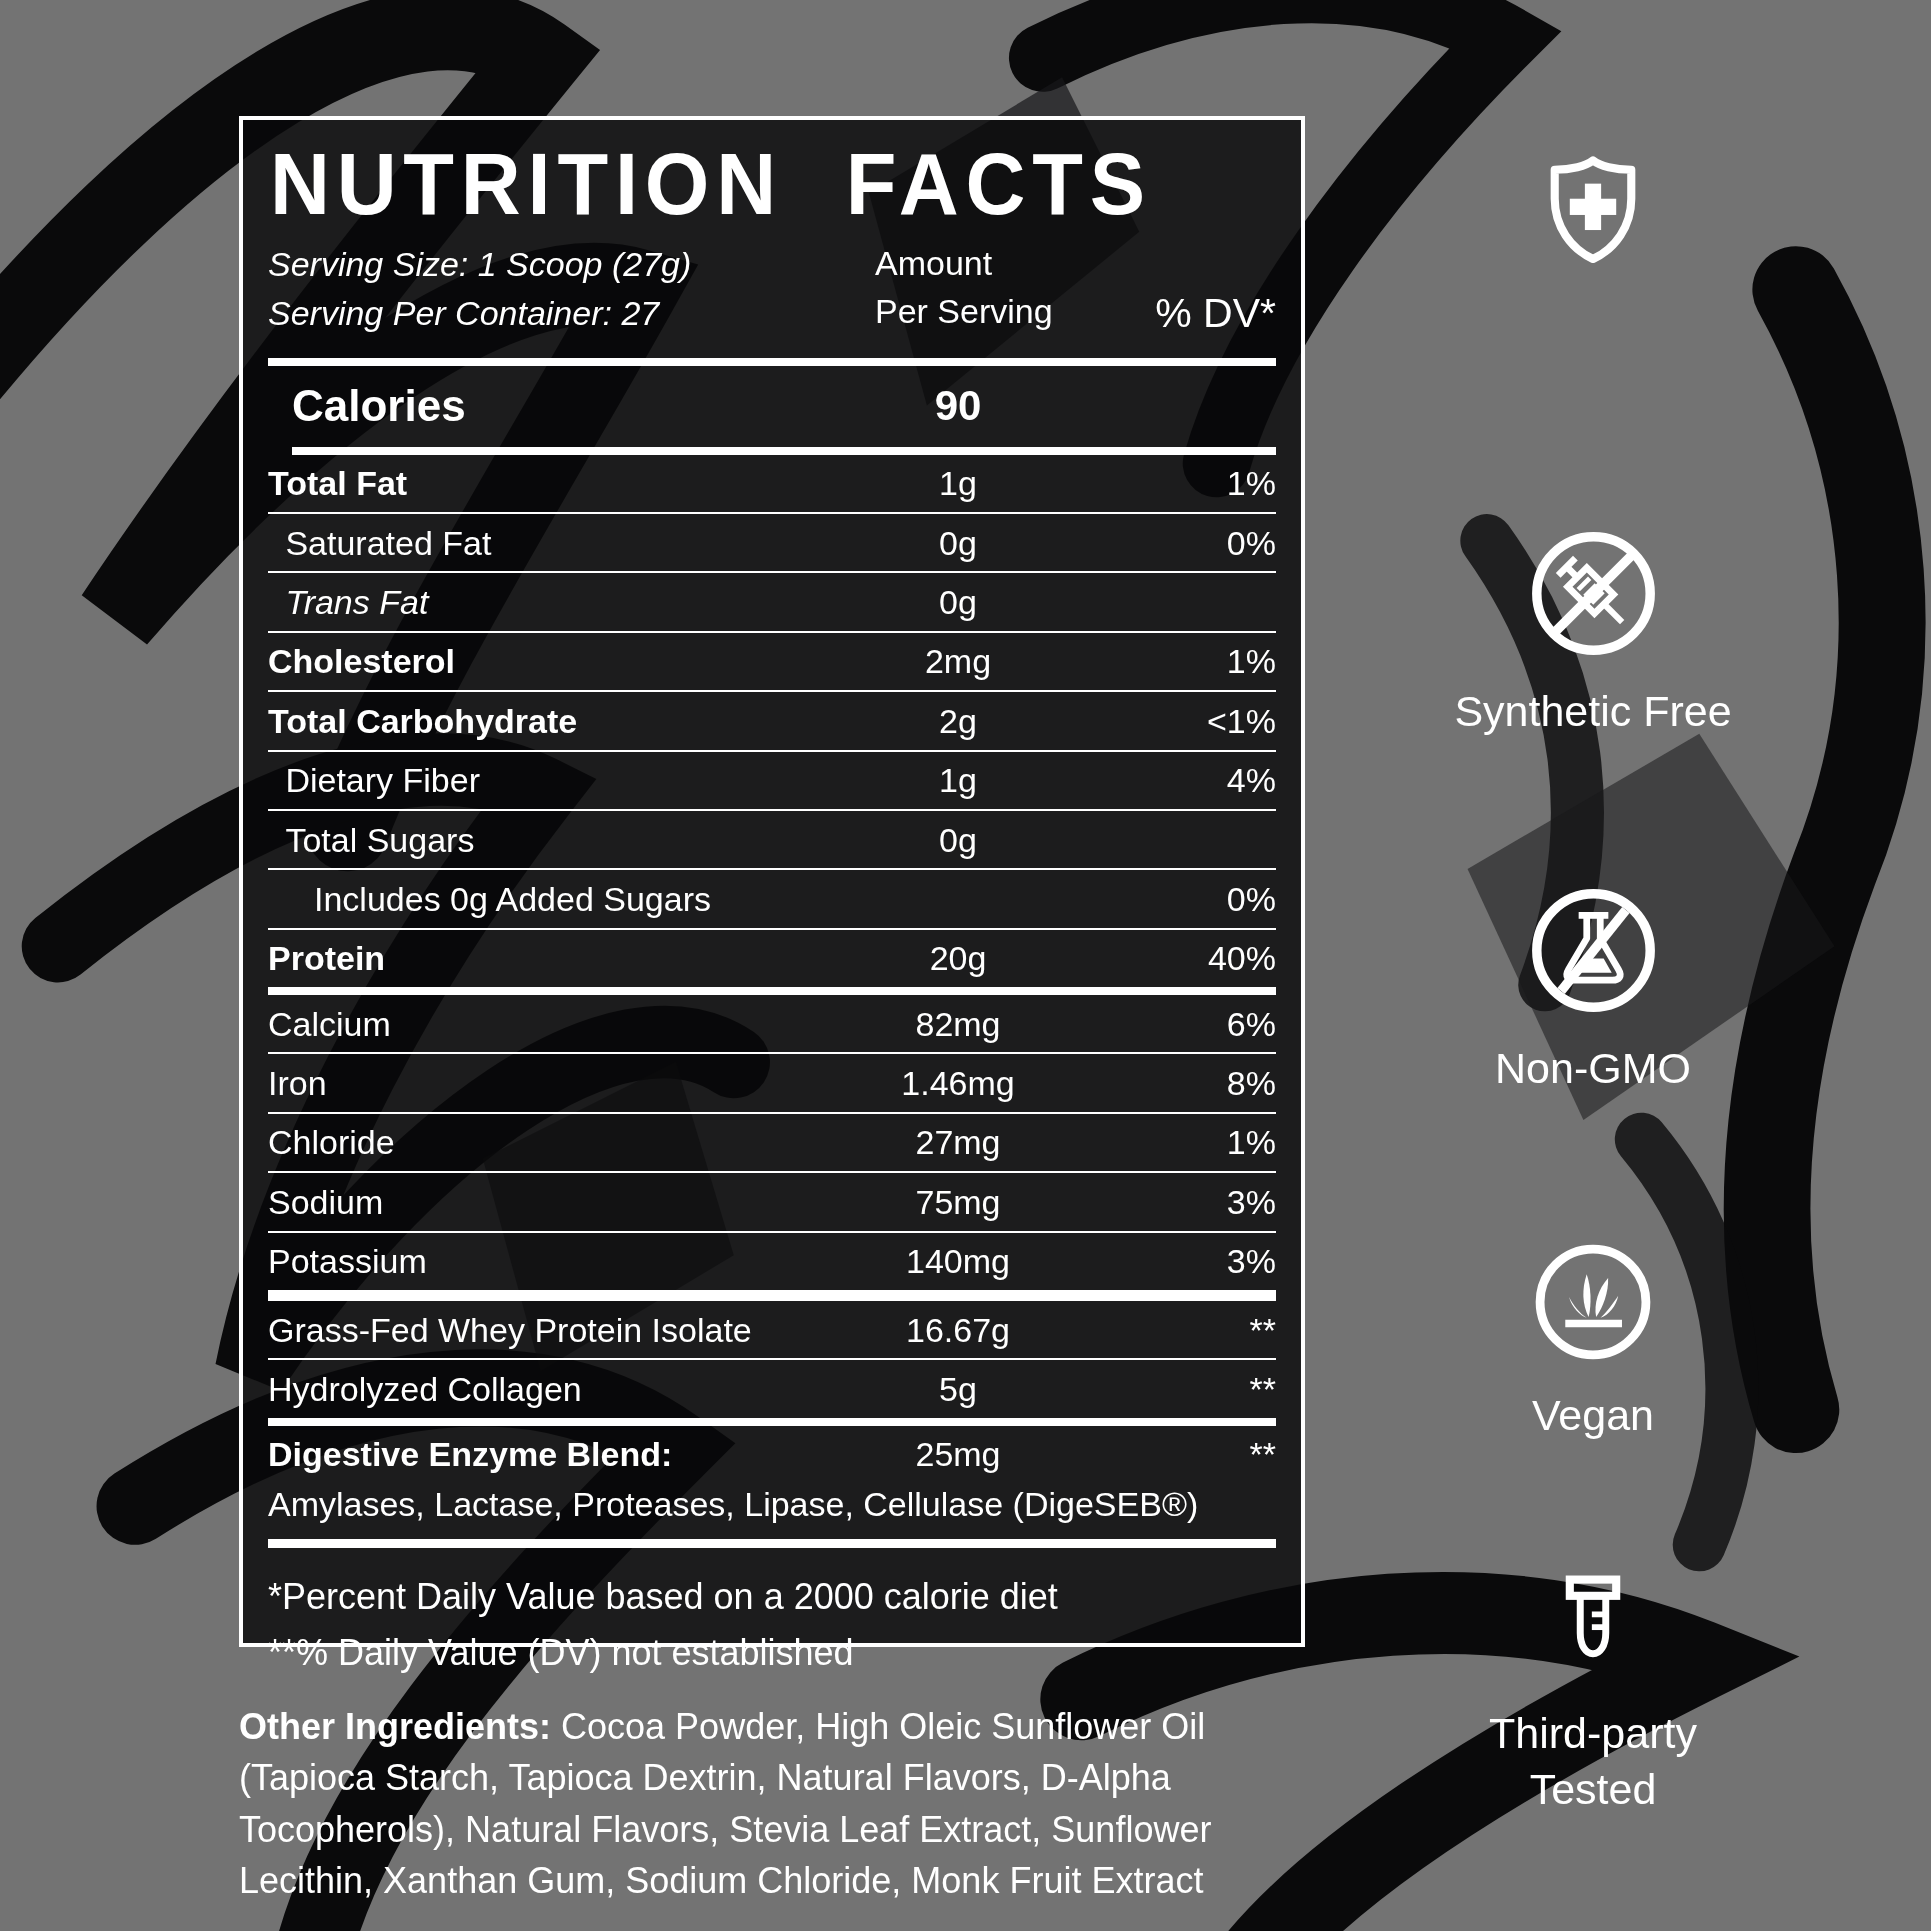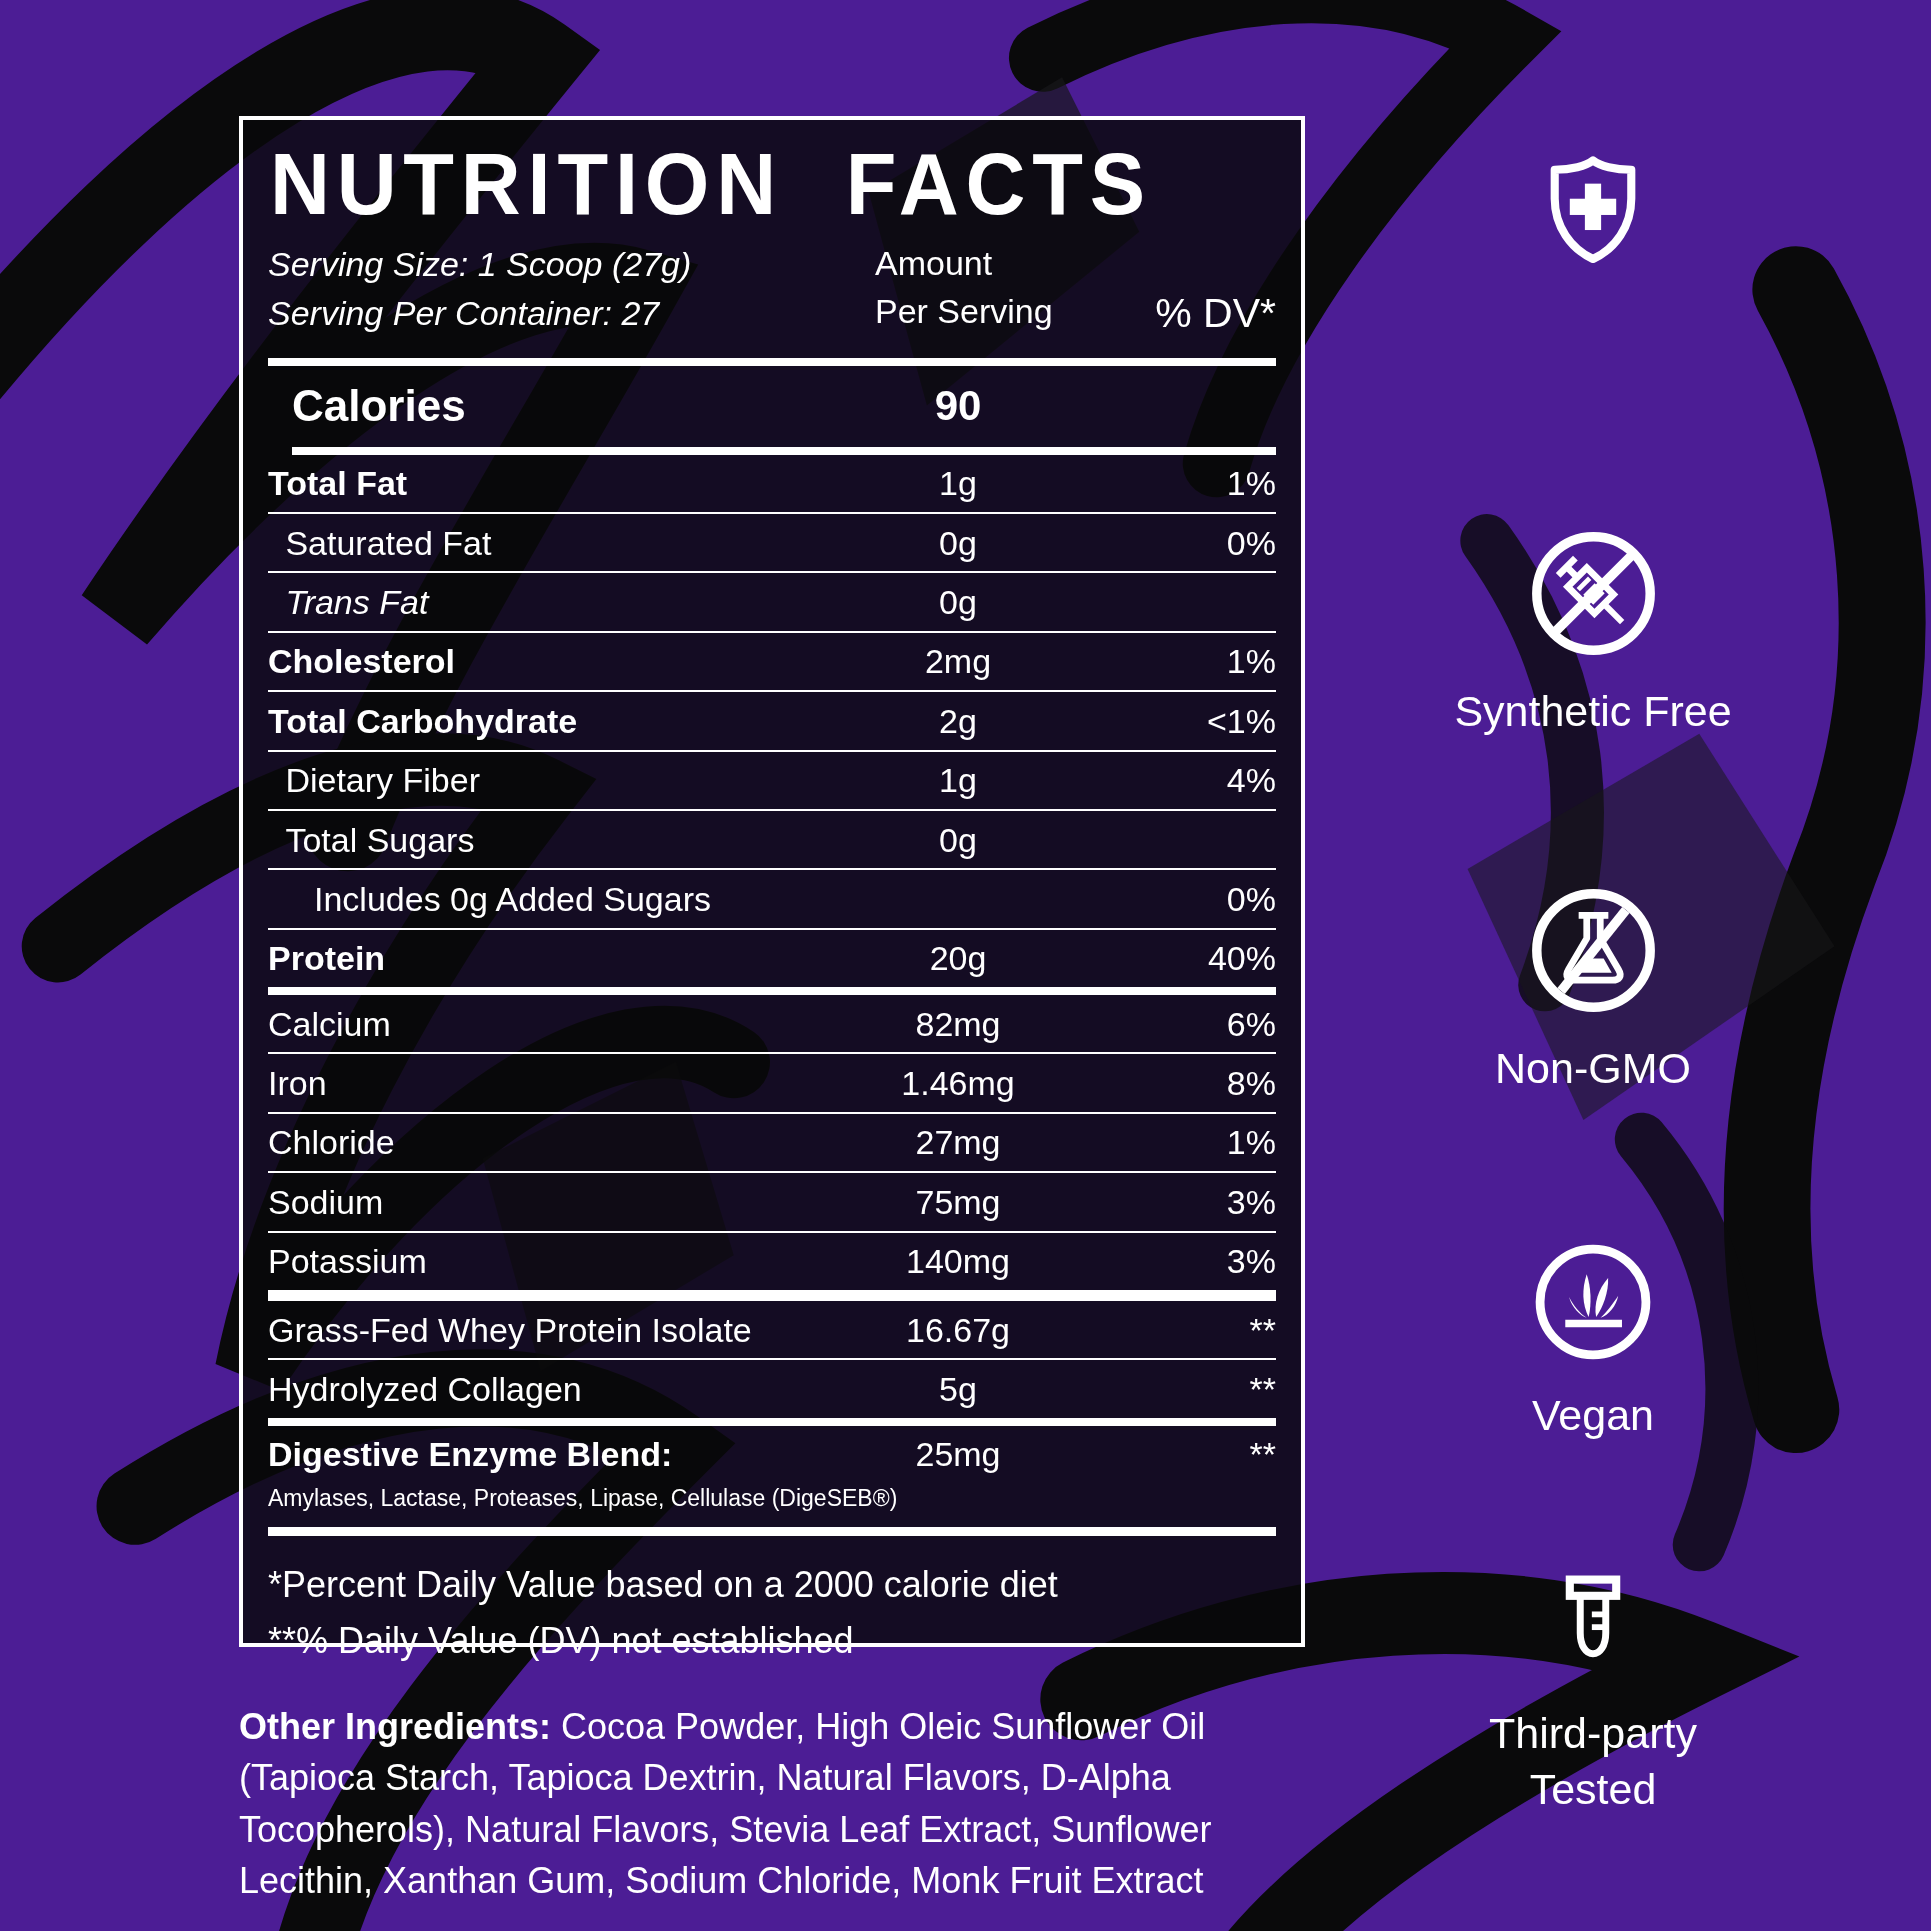--- a/index.html
+++ b/index.html
@@ -1,19 +1,19 @@
 <!DOCTYPE html>
 <html><head>
 <meta charset="utf-8">
 <style>
   html,body{margin:0;padding:0;background:#101012;}
   .page{
     position:relative;
     width:1931px;height:1931px;
-    background:#4c1d95;
+    background:#737373;
     overflow:hidden;
     font-family:"Liberation Sans", sans-serif;
     color:#ffffff;
   }
   .bg-texture{position:absolute;inset:0;width:100%;height:100%;}
 
   
   .label-box{
     position:absolute;left:239px;top:116px;width:1066px;height:1531px;
     box-sizing:border-box;border:4.8px solid #ffffff;
@@ -42,21 +42,21 @@
   .nrow .cell-amount{text-align:center;}
   .nrow .cell-dv{text-align:right;}
   .style-bold .cell-label{font-weight:700;}
   .style-italic .cell-label{font-style:italic;}
   .indent-1 .cell-label{padding-left:17.4px;}
   .indent-2 .cell-label{padding-left:46px;}
   .after-thick{border-bottom-width:8.7px;}
   .after-xthick{border-bottom-width:11.6px;}
   .after-none{border-bottom-width:0;}
 
-  .enzyme-detail{font-size:23px;padding:1.9px 0 15.4px 0;border-bottom:9.7px solid #fff;}
+  .enzyme-detail{font-size:34px;padding:1.9px 0 15.4px 0;border-bottom:9.7px solid #fff;}
   .footnotes{font-size:36px;line-height:1.55;padding:21px 0 0 0;}
 
   
   .other-ingredients{
     position:absolute;left:239px;top:1665px;width:1110px;
     font-size:36px;line-height:1.43;
   }
   .other-ingredients b{font-weight:700;}
 
   

